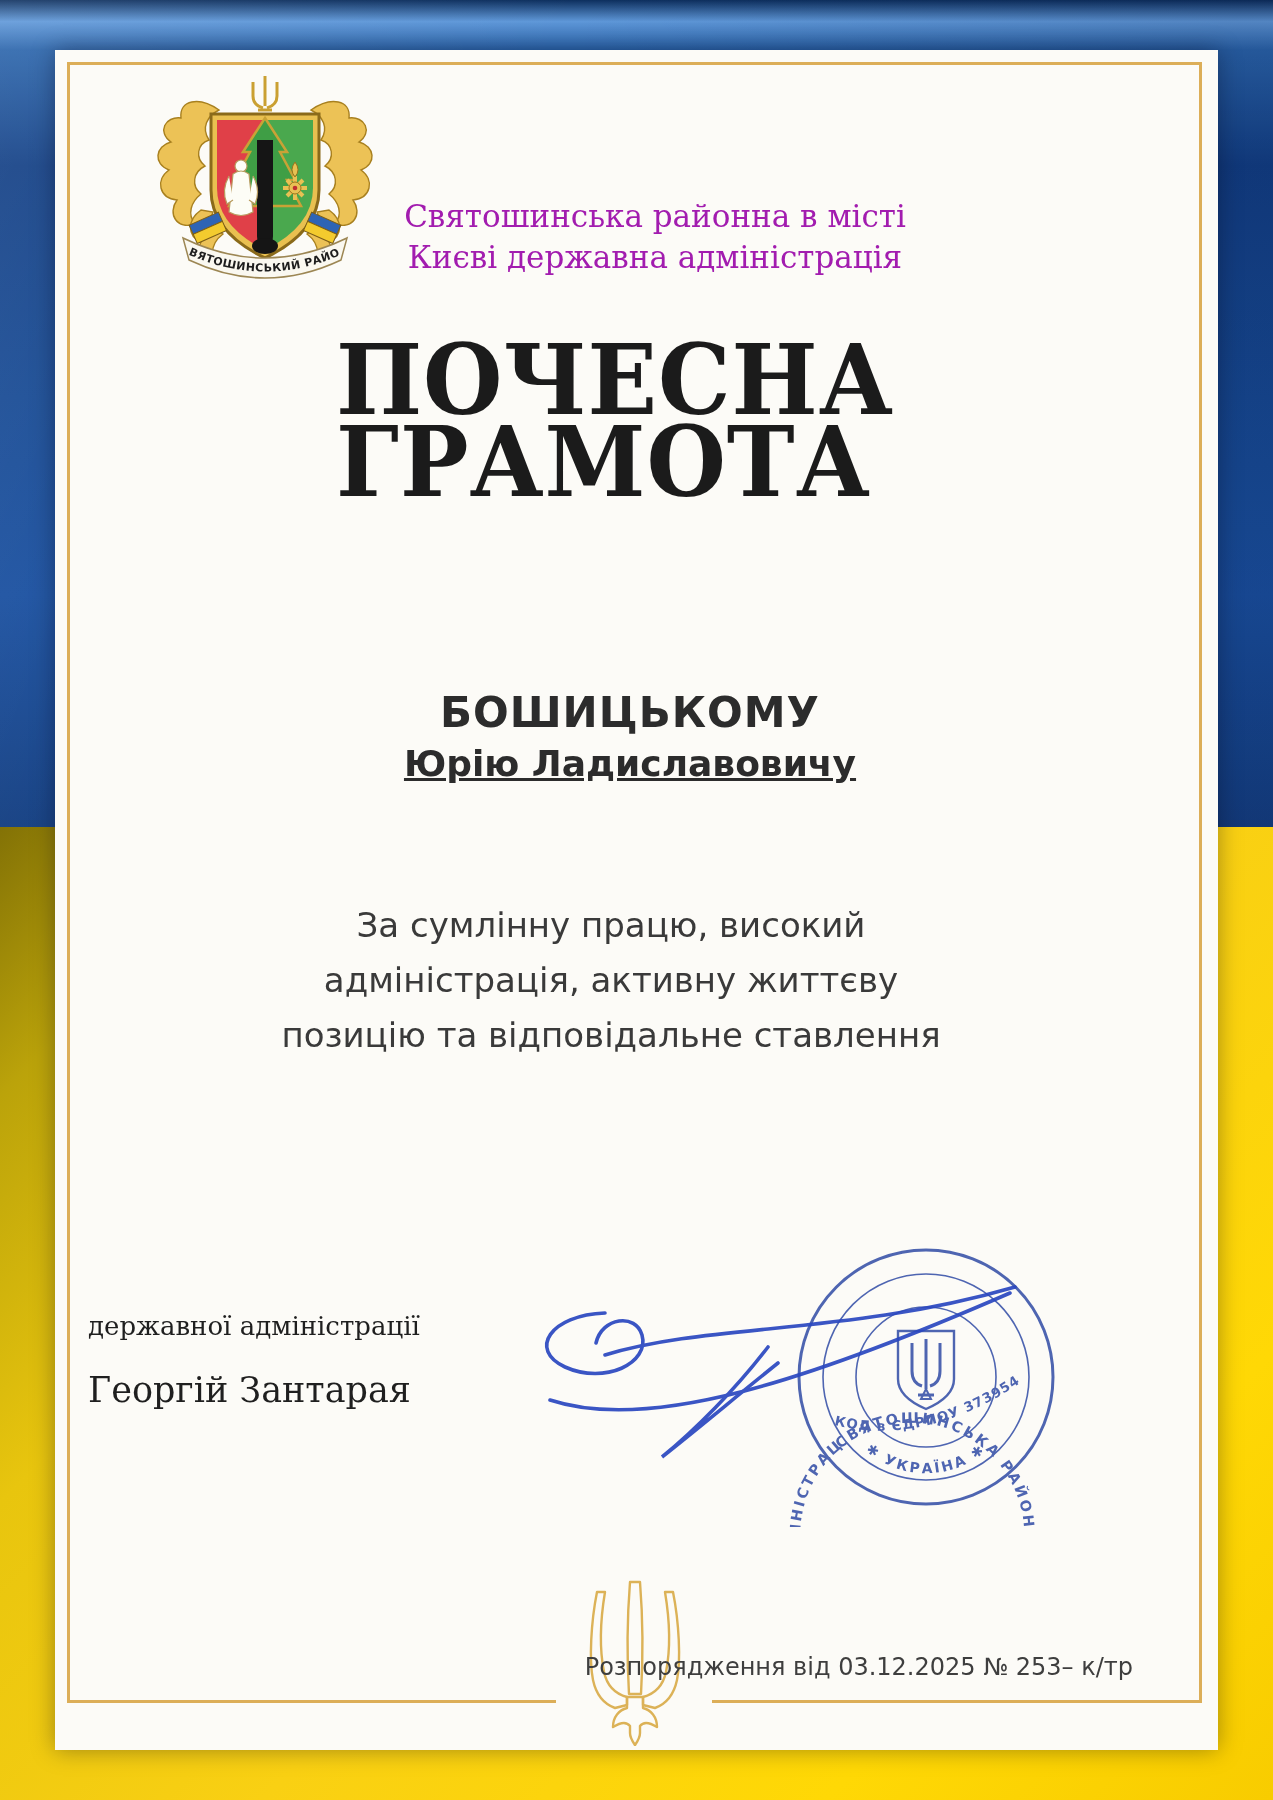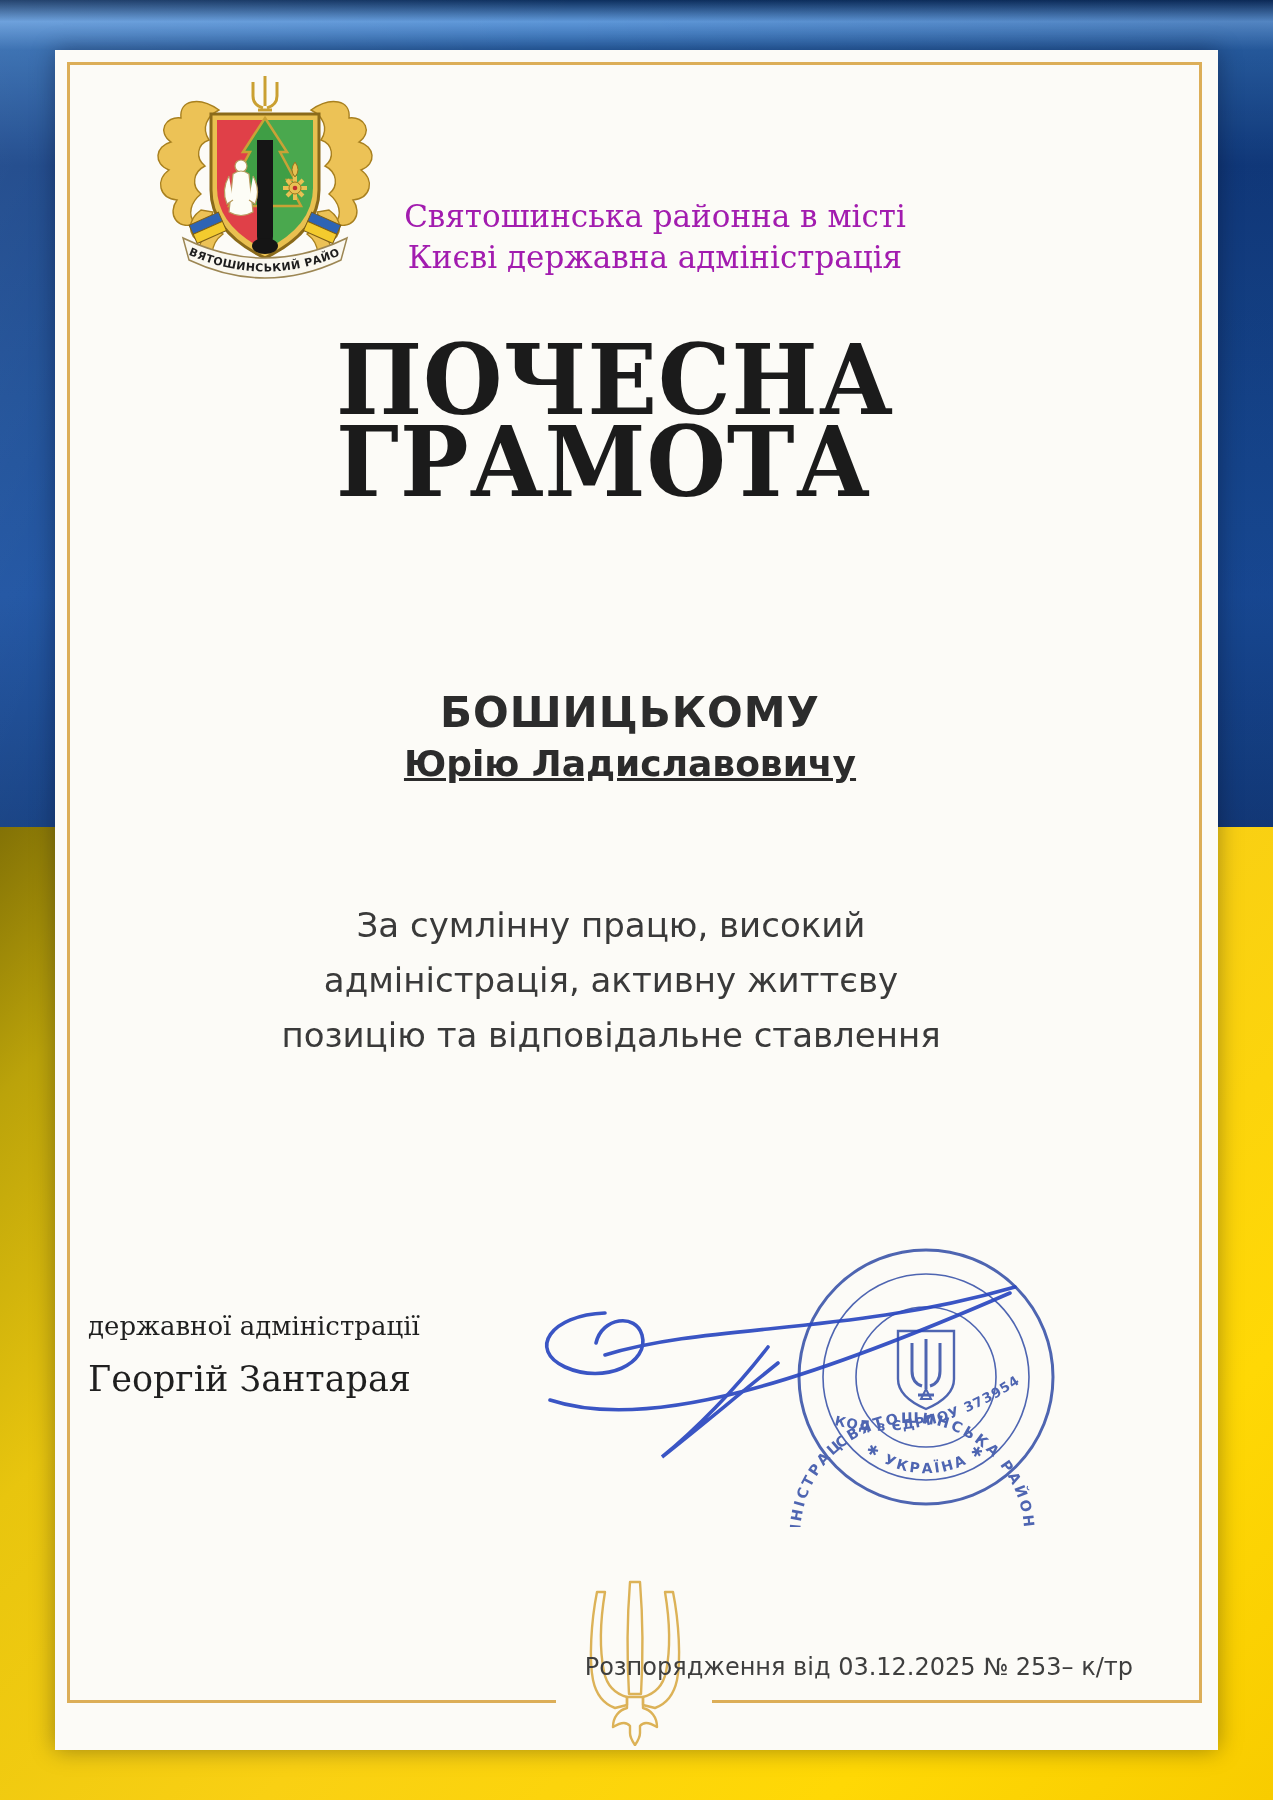--- a/index.html
+++ b/index.html
@@ -48,21 +48,21 @@
   .recipient .given{display:block;font-weight:bold;font-size:36px;line-height:44px;margin-top:6px;text-decoration:underline;}
   .citation{
     position:absolute;left:120px;top:802px;width:872px;text-align:center;
     font-size:34px;line-height:55px;color:#3a3a3a;margin-top:46px;
   }
   .signatory{
     position:absolute;left:33px;top:1255px;width:620px;color:#1f1f1f;
     font-family:"DejaVu Serif",serif;
   }
   .signatory .pos{display:block;font-size:26px;line-height:43px;}
-  .signatory .name{display:block;font-size:35px;line-height:44px;margin-top:9px;}
+  .signatory .name{display:block;font-size:35px;line-height:44px;margin-top:20px;}
   .order-ref{
     position:absolute;right:85px;top:1602px;font-size:24px;line-height:30px;color:#3e3e3e;
   }
   .emblem-box{position:absolute;left:86px;top:20px;width:248px;height:218px;}
   .stamp-box{position:absolute;left:721px;top:1177px;width:300px;height:300px;opacity:.9;}
   .scrawl-box{position:absolute;left:455px;top:1145px;width:530px;height:300px;}
   .trident-box{position:absolute;left:519px;top:1528px;width:122px;height:168px;}
 </style>
 </head>
 <body>

